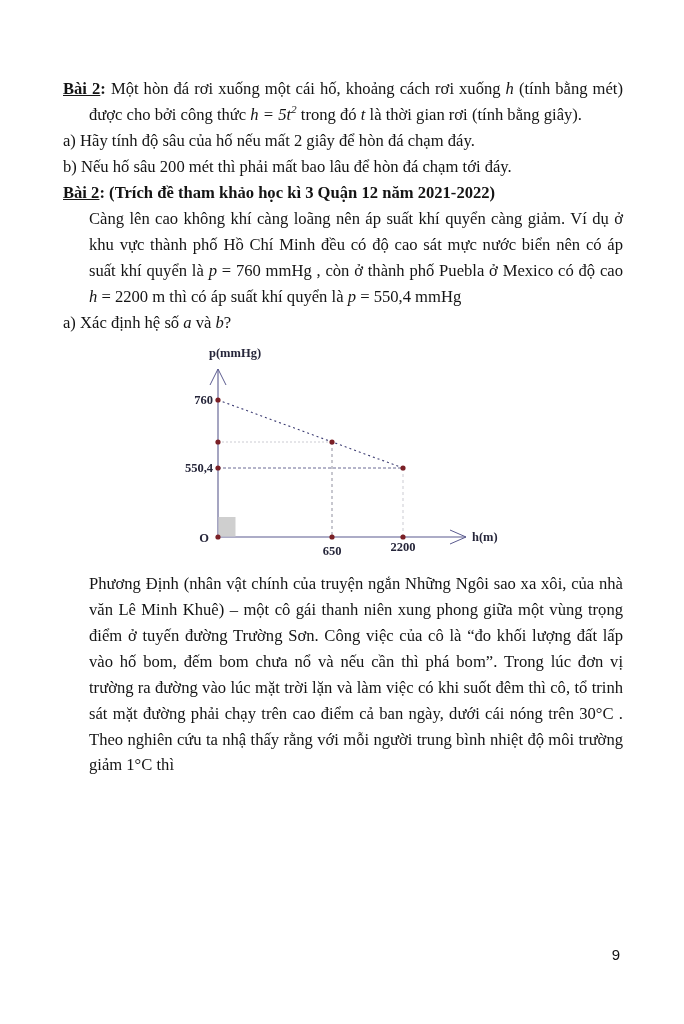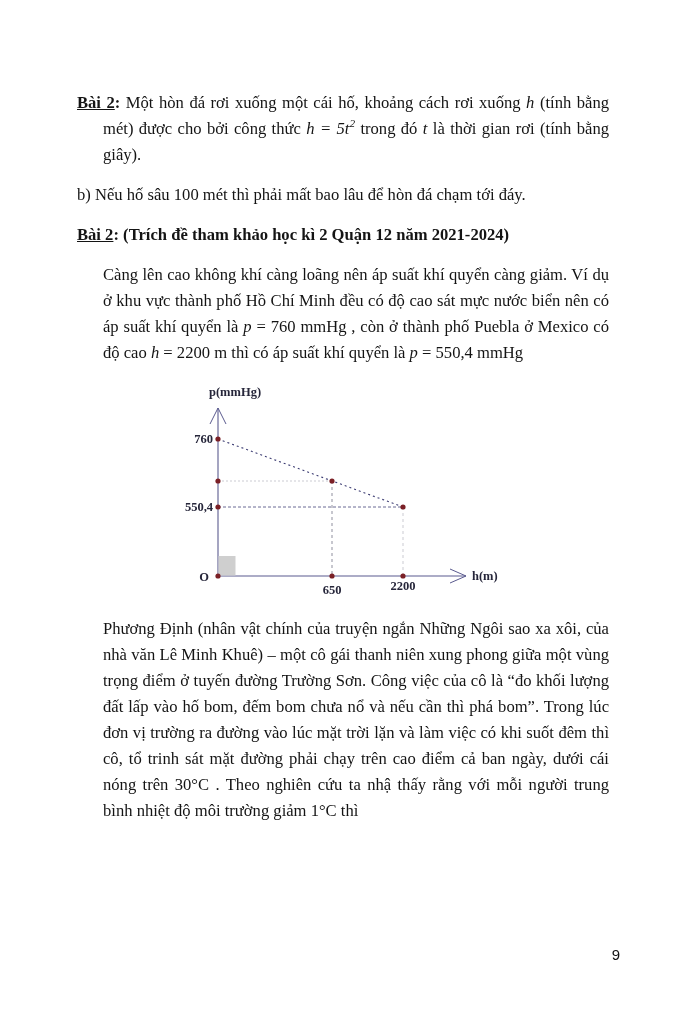--- a/index.html
+++ b/index.html
@@ -5,21 +5,21 @@
   html,body{margin:0;padding:0;}
   body{
     width:684px;height:1024px;background:#ffffff;position:relative;
     font-family:"Liberation Serif", serif;color:#141414;
     -webkit-font-smoothing:antialiased;
   }
   .content{
     position:absolute;left:63px;top:76px;width:560px;
     font-size:16.6px;line-height:1.565;text-align:justify;
   }
-  p{margin:14px;}
+  p{margin:0;}
   .hang{padding-left:26px;text-indent:-26px;}
   .body-ind{padding-left:26px;}
   .item{padding-left:26px;text-indent:-26px;}
   .blabel{font-weight:bold;text-decoration:underline;}
   .bcolon{font-weight:bold;}
   .heading{font-weight:bold;text-align:left;}
   .vr{font-style:italic;}
   sup{font-size:0.68em;line-height:0;}
   .figure{margin:5px 0 8px 116px;width:330px;font-weight:bold;}
   .figure svg{display:block;}
@@ -31,28 +31,34 @@
 </style>
 </head>
 <body>
 
 <div class="content">
 
   <p class="hang">
     <span class="blabel">Bài 2</span><span class="bcolon">:</span><span> Một hòn đá rơi xuống một cái hố, khoảng cách rơi xuống </span><span class="vr">h</span><span> (tính bằng mét) được cho bởi công thức </span><span class="vr">h = 5t</span><sup class="vr">2</sup><span> trong đó </span><span class="vr">t</span><span> là thời gian rơi (tính bằng giây).</span>
   </p>
   <p class="item">
-    <span>b)</span> <span>Nếu hố sâu 100 mét thì phải mất bao lâu để hòn đá chạm tới đáy.</span>
+    <span>a)</span> <span>Hãy tính độ sâu của hố nếu mất 2 giây để hòn đá chạm đáy.</span>
+  </p>
+  <p class="item">
+    <span>b)</span> <span>Nếu hố sâu 200 mét thì phải mất bao lâu để hòn đá chạm tới đáy.</span>
   </p>
 
   <p class="heading">
-    <span class="blabel">Bài 2</span><span class="bcolon">:</span><span> (Trích đề tham khảo học kì 2 Quận 12 năm 2021-2024)</span>
+    <span class="blabel">Bài 2</span><span class="bcolon">:</span><span> (Trích đề tham khảo học kì 3 Quận 12 năm 2021-2022)</span>
   </p>
   <p class="body-ind">
     <span>Càng lên cao không khí càng loãng nên áp suất khí quyển càng giảm. Ví dụ ở khu vực thành phố Hồ Chí Minh đều có độ cao sát mực nước biển nên có áp suất khí quyển là </span><span class="vr">p</span><span> = 760 mmHg , còn ở thành phố Puebla ở Mexico có độ cao </span><span class="vr">h</span><span> = 2200 m thì có áp suất khí quyển là </span><span class="vr">p</span><span> = 550,4 mmHg</span>
+  </p>
+  <p class="item">
+    <span>a)</span> <span>Xác định hệ số </span><span class="vr">a</span><span> và </span><span class="vr">b</span><span>?</span>
   </p>
 
   <div class="figure">
     <svg width="330" height="222" viewBox="0 0 330 222">
 
       <g>
         <line x1="39" y1="28" x2="39" y2="196" stroke-width="1.1" stroke="#5b5b8f"></line>
         <line x1="39" y1="196" x2="287" y2="196" stroke-width="1.1" stroke="#5b5b8f"></line>
         <polyline points="31,44 39,28 47,44" fill="none" stroke-width="1" stroke="#5b5b8f"></polyline>
         <polyline points="271,189 287,196 271,203" fill="none" stroke-width="1" stroke="#5b5b8f"></polyline>

